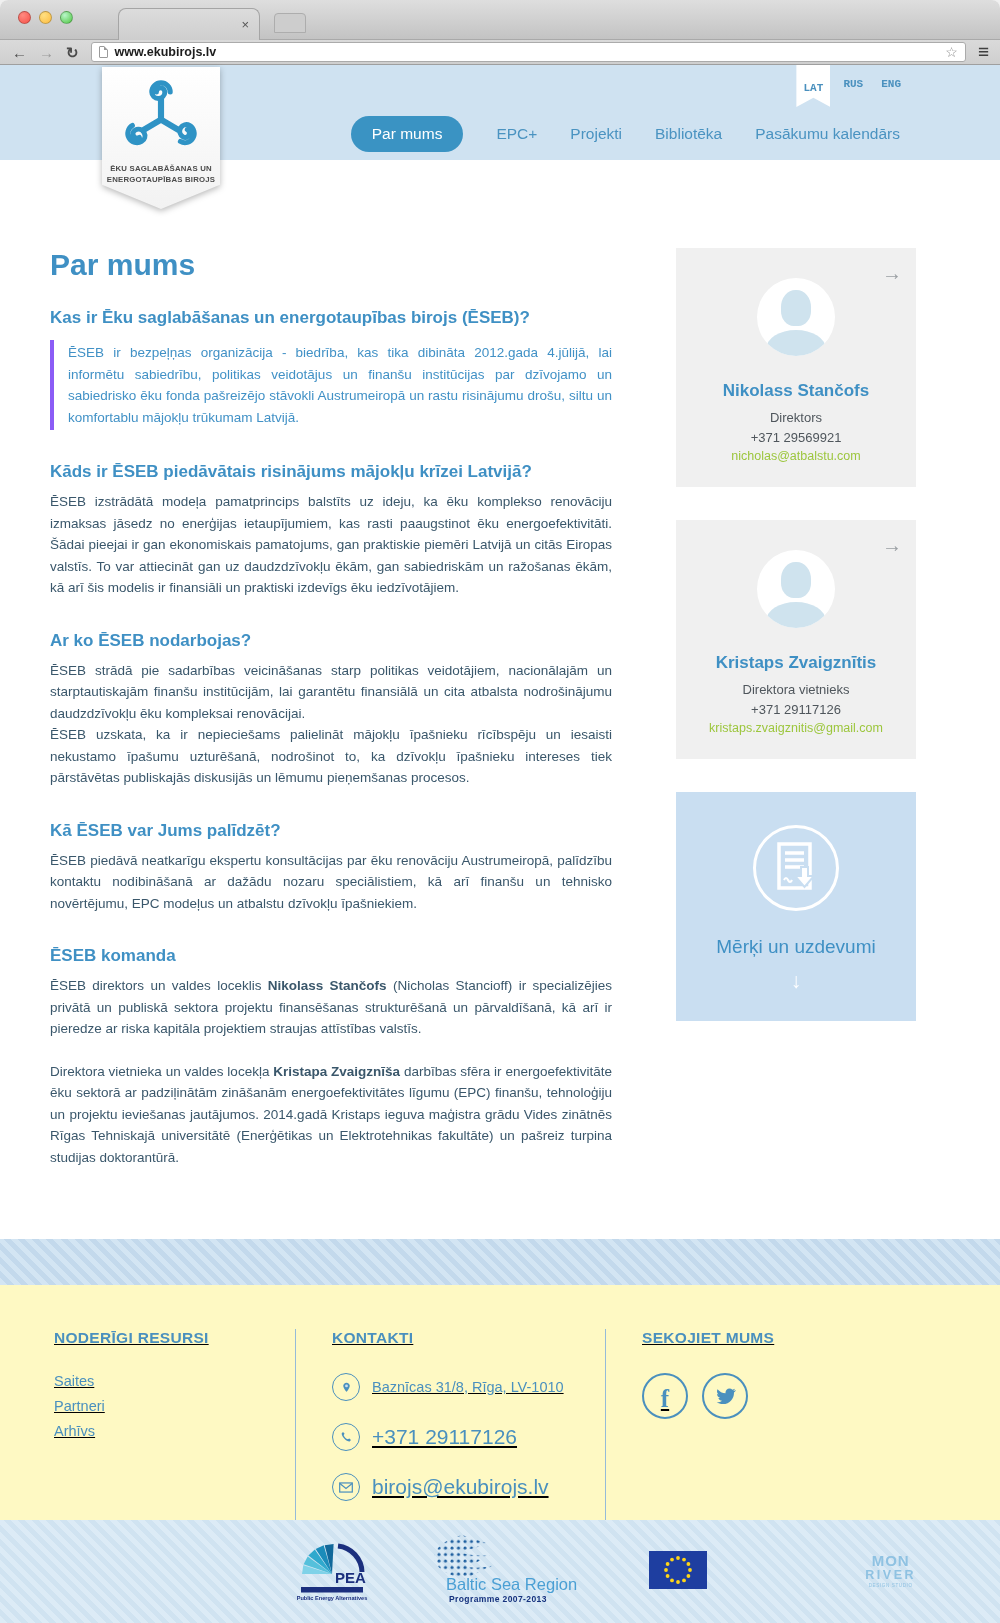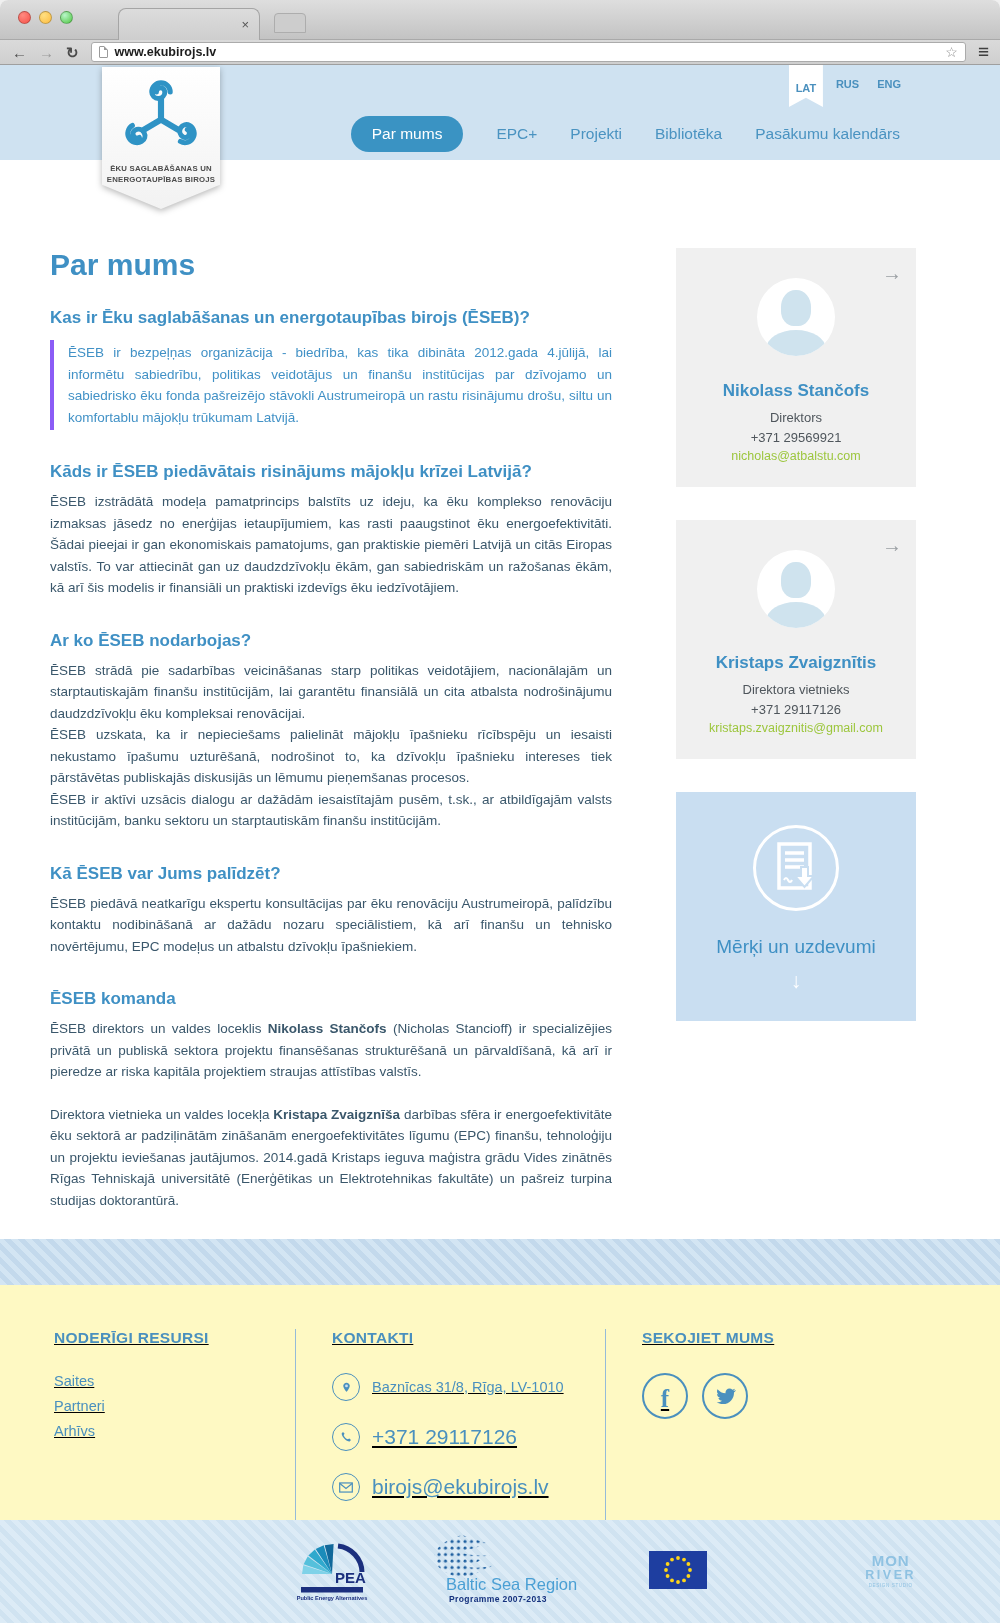--- a/index.html
+++ b/index.html
@@ -25,21 +25,21 @@
   .page-ico:after { content:""; position:absolute; right:-1px; top:-1px; border:2px solid #fff; border-left-color:#9a9a9a; border-bottom-color:#9a9a9a; }
   .url { font-size:12.5px; color:#1c1c1c; flex:1;font-weight:bold; }
   .star { font-size:14px; color:#8d8d8d; }
   .menu-ico { font-size:19px; color:#3f3f3f; letter-spacing:-1px; }
 
   
   .site-header { position:relative; height:95px; background:#cfe2f1; }
   .badge { position:absolute; left:55px; top:2px; width:118px; height:142px; z-index:6; filter:drop-shadow(0 2px 3px rgba(0,0,0,.28));margin-left:47px; }
   .badge-inner { width:100%; height:100%; background:linear-gradient(#ffffff,#f2f2f2); clip-path:polygon(0 0,100% 0,100% 83%,50% 100%,0 83%); text-align:center; padding-top:8px; }
   .brand-text { font-size:7.8px; font-weight:bold; color:#4b4b4b; line-height:11px; letter-spacing:.2px; margin-top:4px; }
-  .langs { position:absolute; top:0; right:90px; display:flex; align-items:flex-start; }
+  .langs { position:absolute; top:0; right:90px; display:flex; align-items:flex-start;font-family:Liberation Mono, monospace; }
   .lang { font-size:11px; font-weight:bold; color:#4a90be; padding:13px 9px 0; }
   .lang-ribbon { width:34px; height:42px; background:#fff; clip-path:polygon(0 0,100% 0,100% 100%,50% 78%,0 100%); text-align:center; padding:13px 0 0; margin-right:4px; }
   .mainnav { position:absolute; right:100px; top:51px; display:flex; align-items:center; gap:33px; }
   .nav-link { font-size:15.5px; color:#4a93c1; text-decoration:none; white-space:nowrap; }
   .nav-pill { background:#3a93c3; color:#fff; padding:9px 21px; border-radius:18px; }
 
   
   .main { display:flex; background:#fff; padding:88px 84px 0 50px; min-height:1079px; align-items:flex-start; }
   .article { width:562px; margin-right:64px; }
   h1 { font-size:30px; color:#3f90c4; font-weight:bold; margin-bottom:26px; }
@@ -174,21 +174,20 @@
         <p>ĒSEB ir bezpeļņas organizācija - biedrība, kas tika dibināta 2012.gada 4.jūlijā, lai informētu sabiedrību, politikas veidotājus un finanšu institūcijas par dzīvojamo un sabiedrisko ēku fonda pašreizējo stāvokli Austrumeiropā un rastu risinājumu drošu, siltu un komfortablu mājokļu trūkumam Latvijā.</p>
       </blockquote>
 
       <h2>Kāds ir ĒSEB piedāvātais risinājums mājokļu krīzei Latvijā?</h2>
       <p>ĒSEB izstrādātā modeļa pamatprincips balstīts uz ideju, ka ēku komplekso renovāciju izmaksas jāsedz no enerģijas ietaupījumiem, kas rasti paaugstinot ēku energoefektivitāti. Šādai pieejai ir gan ekonomiskais pamatojums, gan praktiskie piemēri Latvijā un citās Eiropas valstīs. To var attiecināt gan uz daudzdzīvokļu ēkām, gan sabiedriskām un ražošanas ēkām, kā arī šis modelis ir finansiāli un praktiski izdevīgs ēku iedzīvotājiem.</p>
 
       <h2>Ar ko ĒSEB nodarbojas?</h2>
       <div class="tight">
         <p>ĒSEB strādā pie sadarbības veicināšanas starp politikas veidotājiem, nacionālajām un starptautiskajām finanšu institūcijām, lai garantētu finansiālā un cita atbalsta nodrošinājumu daudzdzīvokļu ēku kompleksai renovācijai.</p>
         <p>ĒSEB uzskata, ka ir nepieciešams palielināt mājokļu īpašnieku rīcībspēju un iesaisti nekustamo īpašumu uzturēšanā, nodrošinot to, ka dzīvokļu īpašnieku intereses tiek pārstāvētas publiskajās diskusijās un lēmumu pieņemšanas procesos.</p>
-        <p>ĒSEB ir aktīvi uzsācis dialogu ar dažādām iesaistītajām pusēm, t.sk., ar atbildīgajām valsts institūcijām, banku sektoru un starptautiskām finanšu institūcijām.</p>
       </div>
 
       <h2>Kā ĒSEB var Jums palīdzēt?</h2>
       <p>ĒSEB piedāvā neatkarīgu ekspertu konsultācijas par ēku renovāciju Austrumeiropā, palīdzību kontaktu nodibināšanā ar dažādu nozaru speciālistiem, kā arī finanšu un tehnisko novērtējumu, EPC modeļus un atbalstu dzīvokļu īpašniekiem.</p>
 
       <h2>ĒSEB komanda</h2>
       <div class="team">
         <p><span>ĒSEB direktors un valdes loceklis </span><span class="b">Nikolass Stančofs</span><span> (Nicholas Stancioff) ir specializējies privātā un publiskā sektora projektu finansēšanas strukturēšanā un pārvaldīšanā, kā arī ir pieredze ar riska kapitāla projektiem straujas attīstības valstīs.</span></p>
         <p><span>Direktora vietnieka un valdes locekļa </span><span class="b">Kristapa Zvaigznīša</span><span> darbības sfēra ir energoefektivitāte ēku sektorā ar padziļinātām zināšanām energoefektivitātes līgumu (EPC) finanšu, tehnoloģiju un projektu ieviešanas jautājumos. 2014.gadā Kristaps ieguva maģistra grādu Vides zinātnēs Rīgas Tehniskajā universitātē (Enerģētikas un Elektrotehnikas fakultāte) un pašreiz turpina studijas doktorantūrā.</span></p>
       </div>

